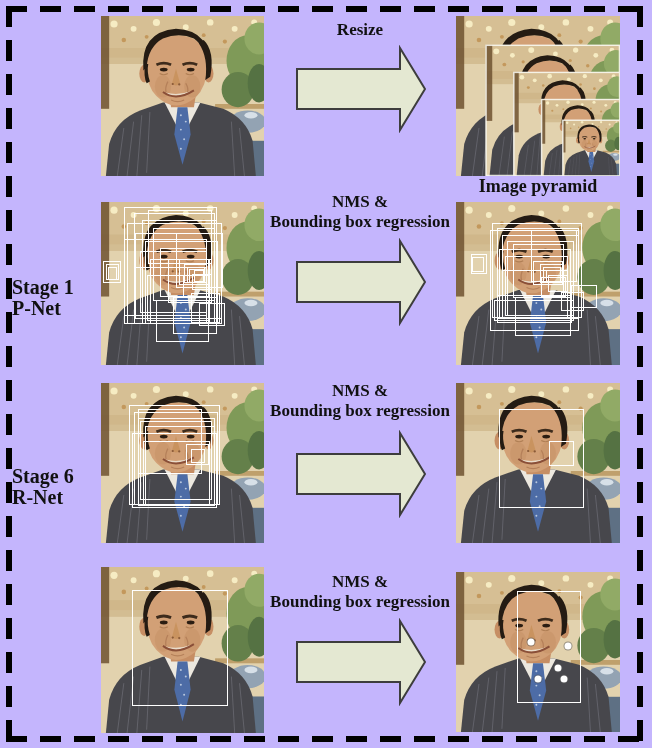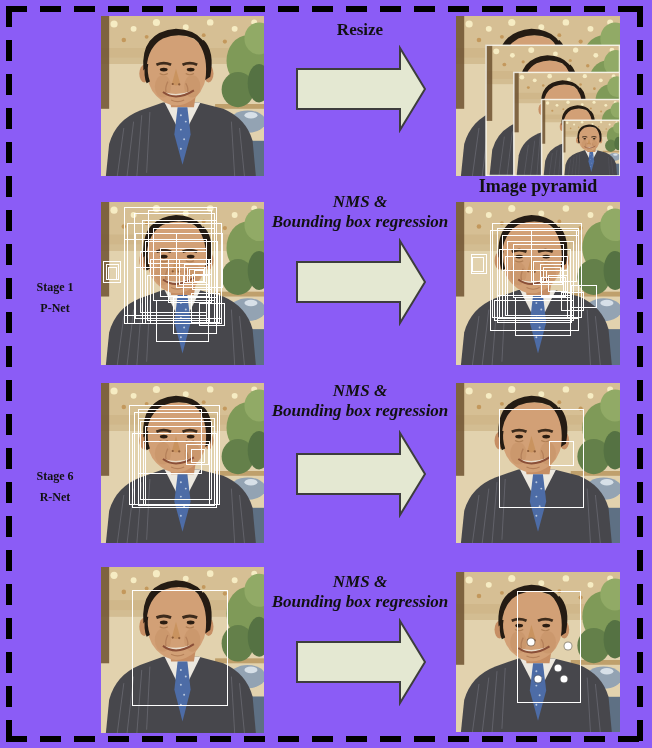--- a/index.html
+++ b/index.html
@@ -1,41 +1,41 @@
 <!DOCTYPE html>
 <html style="--arrow_fill: #e4e8d2; --arrow_stroke: #3d3d3d; --bbox: #ffffff; --frame: #000000; --text: #111111;"><head>
 <meta charset="utf-8">
 <style>
   :root{
     --arrow_fill:#e4e8d2; --arrow_stroke:#3d3d3d; --bbox:#ffffff; --frame:#000000; --text:#111111;
   }
   html,body{margin:0;padding:0;background:#ffffff;}
   .frame{
-    position:relative; width:652px; height:748px; background:#8b5cf6; overflow:hidden;
+    position:relative; width:652px; height:748px; background:#c4b5fd; overflow:hidden;
     font-family:"Liberation Serif","DejaVu Serif",serif; color:var(--text);
   }
   
   .b-h{position:absolute; height:6px; left:6px; width:640px;
        background:repeating-linear-gradient(to right, var(--frame) 0 21px, transparent 21px 34px);}
   .b-v{position:absolute; width:6px; top:6px; height:736px;
        background:repeating-linear-gradient(to bottom, var(--frame) 0 21px, transparent 21px 34px);}
   .b-top{top:6px;} .b-bottom{top:736px;}
   .b-left{left:6px;} .b-right{left:637px;}
 
   .photo{position:absolute; overflow:hidden; background:#e2d2ae;}
   .photo > svg{position:absolute; inset:0; width:100%; height:100%; display:block;}
   .box-layer{position:absolute; inset:0;}
   .bbox{position:absolute; border:1.5px solid var(--bbox); box-sizing:border-box;}
   .lm{position:absolute; width:7px; height:7px; border-radius:50%; background:#ffffff;
       box-shadow:0 0 0 1px rgba(90,90,90,.55); transform:translate(-50%,-50%);}
 
   .caption{position:absolute; text-align:center; font-weight:bold; font-size:18px; line-height:20px;}
-  .stage-label{position:absolute; text-align:center; font-weight:bold; font-size:12px; line-height:21px;}
+  .stage-label{position:absolute; font-weight:bold; font-size:20px; line-height:21px;}
   .arrow-label{position:absolute; text-align:center; font-weight:bold; font-size:17px; line-height:20px;}
-  .nms-label{position:absolute; text-align:center; font-weight:bold; font-size:17px; line-height:20px; white-space:nowrap;font-style:italic;}
+  .nms-label{position:absolute; text-align:center; font-weight:bold; font-size:17px; line-height:20px; white-space:nowrap;}
 
   .arrow{position:absolute; width:130px; height:88px;}
 
   
   #test-photo   {left:101px; top:16px;  width:163px; height:160px;}
   #pyramid-photo{left:456px; top:16px;  width:164px; height:160px;}
   #caption-test {left:93px;  top:176px; width:179px;}
   #caption-pyr  {left:448px; top:176px; width:180px;}
   #resize-label {left:290px; top:20px;  width:140px;}
   #arrow-1{left:296px; top:45px;}

